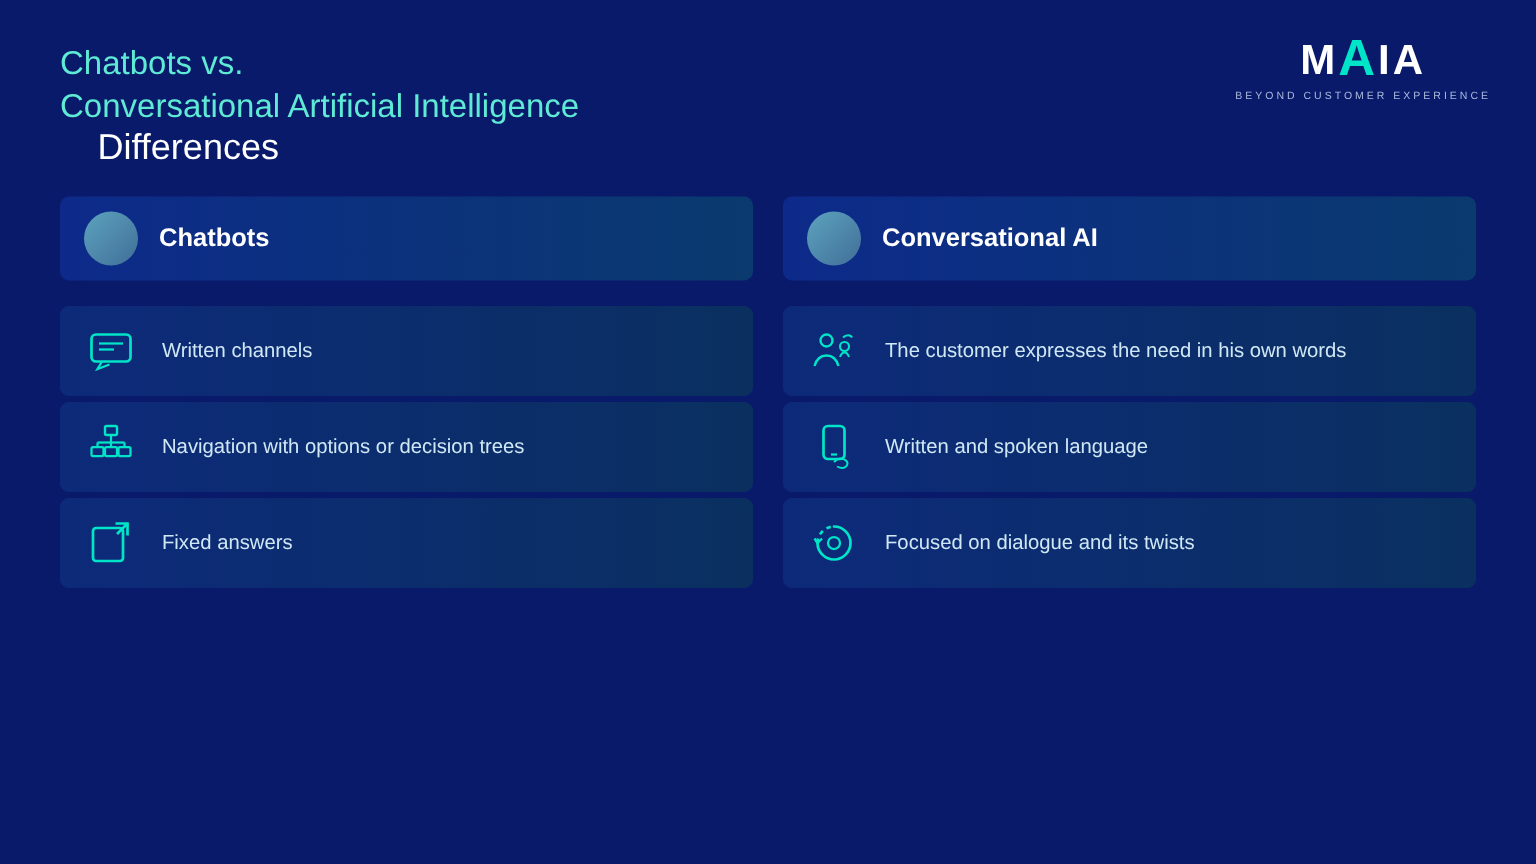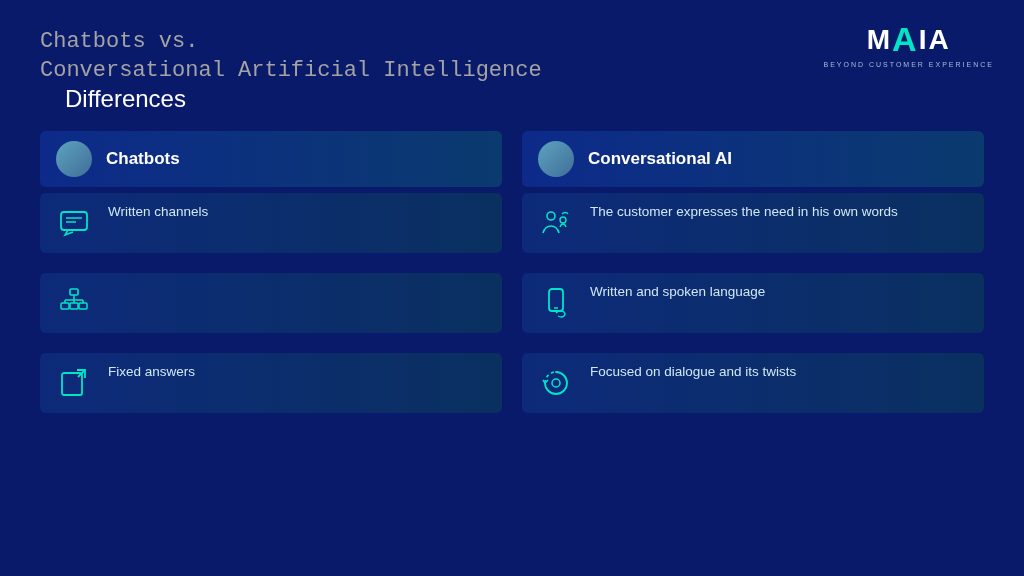--- a/index.html
+++ b/index.html
@@ -14,25 +14,24 @@
 
     .container {
       width: 1024px;
       height: 576px;
       padding: 28px 40px 20px 40px;
       position: relative;
     }
 
     
     .header-title {
-      color: #a3a3a3;
+      color: #5eead4;
       font-size: 22px;
       font-weight: 400;
       line-height: 1.3;
-      font-family: Liberation Mono, monospace;
     }
     .header-bold {
       color: #ffffff;
       font-size: 24px;
       font-weight: 400;
       margin-left: 25px;
     }
 
     
     .logo {
@@ -71,44 +70,44 @@
       gap: 0;
     }
 
     
     .col-header {
       display: flex;
       align-items: center;
       background: linear-gradient(90deg, #0d2a8a 0%, #0a3a6e 100%);
       border-radius: 6px;
       padding: 10px 16px;
-      margin-bottom: 6px;
+      margin-bottom: 17px;
       gap: 14px;
     }
     .col-header-icon {
       width: 36px;
       height: 36px;
       background: linear-gradient(135deg, #6bb8c8 0%, #4a7a9b 100%);
       border-radius: 50%;
       opacity: 0.85;
     }
     .col-header-label {
       color: #ffffff;
       font-size: 17px;
       font-weight: 700;
     }
 
     
     .row-item {
       display: flex;
-      align-items: flex-start;
+      align-items: center;
       background: linear-gradient(90deg, #0d2a7a 0%, #0a3060 100%);
       border-radius: 6px;
       padding: 10px 14px;
-      margin-bottom: 20px;
+      margin-bottom: 4px;
       gap: 14px;
       min-height: 58px;
     }
     .row-icon {
       width: 40px;
       height: 40px;
       flex-shrink: 0;
       display: flex;
       align-items: center;
       justify-content: center;
@@ -178,20 +177,21 @@
             <line x1="16" y1="8" x2="16" y2="13" stroke="#00e5c8" stroke-width="1.5"></line>
             <line x1="7" y1="13" x2="25" y2="13" stroke="#00e5c8" stroke-width="1.5"></line>
             <line x1="7" y1="13" x2="7" y2="16" stroke="#00e5c8" stroke-width="1.5"></line>
             <line x1="16" y1="13" x2="16" y2="16" stroke="#00e5c8" stroke-width="1.5"></line>
             <line x1="25" y1="13" x2="25" y2="16" stroke="#00e5c8" stroke-width="1.5"></line>
             <rect x="3" y="16" width="8" height="6" rx="1" stroke="#00e5c8" stroke-width="1.5"></rect>
             <rect x="12" y="16" width="8" height="6" rx="1" stroke="#00e5c8" stroke-width="1.5"></rect>
             <rect x="21" y="16" width="8" height="6" rx="1" stroke="#00e5c8" stroke-width="1.5"></rect>
           </svg>
         </div>
+        <span class="row-text">Navigation with options or decision trees</span>
       </div>
 
       <div class="row-item">
         <div class="row-icon">
           <svg viewBox="0 0 32 32" fill="none" xmlns="http://www.w3.org/2000/svg">
             <rect x="4" y="6" width="20" height="22" rx="2" stroke="#00e5c8" stroke-width="1.8"></rect>
             <path d="M19 3 L27 3 L27 11" stroke="#00e5c8" stroke-width="1.8" fill="none"></path>
             <line x1="20" y1="10" x2="27" y2="3" stroke="#00e5c8" stroke-width="1.8"></line>
           </svg>
         </div>

